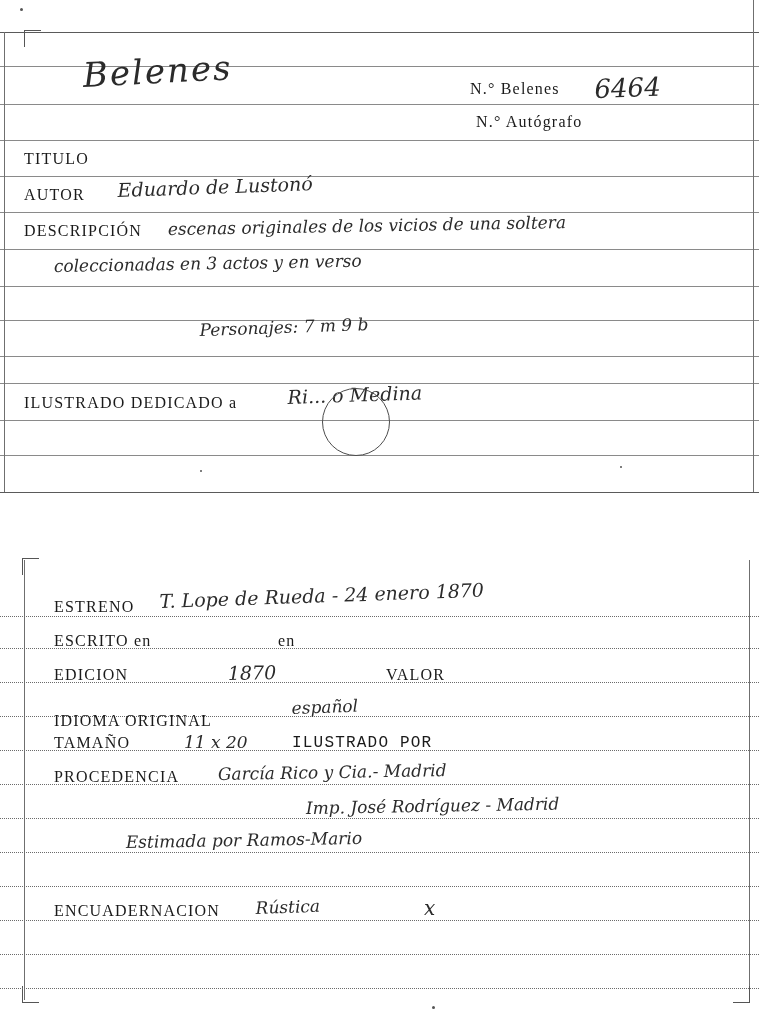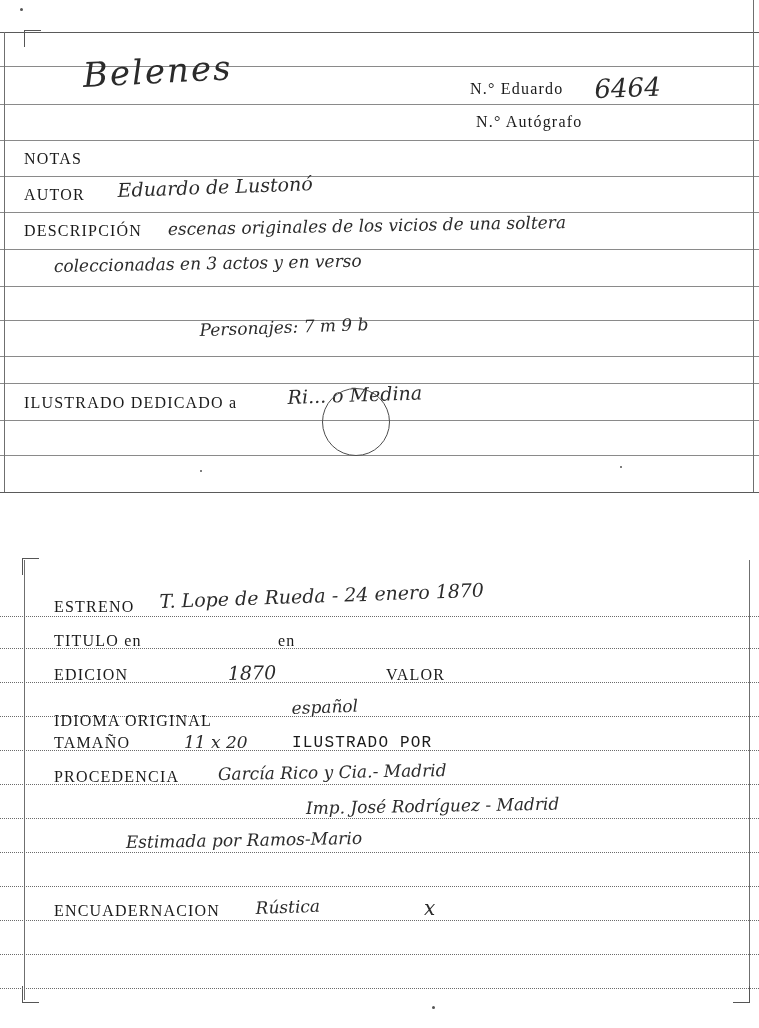--- a/index.html
+++ b/index.html
@@ -125,27 +125,27 @@
   <div class="rule thin" style="top:420px;"></div>
   <div class="rule thin" style="top:455px;"></div>
   <div class="rule" style="top:492px;"></div>
 
   <div class="vline" style="left:4px; top:32px; height:460px;"></div>
   <div class="vline" style="left:753px; top:0px; height:492px;"></div>
   <div class="corner tl" style="left:24px; top:30px;"></div>
 
   <div class="hand big" style="left:84px; top:55px; transform: rotate(-3deg);">Belenes</div>
 
-  <div class="label" style="left:470px; top:80px;">N.° Eduardo</div>
+  <div class="label" style="left:470px; top:80px;">N.° Belenes</div>
   <div class="hand med" style="left:595px; top:74px; font-size:26px; transform: rotate(-2deg);">6464</div>
 
   <div class="label" style="left:476px; top:113px;">N.° Autógrafo</div>
   <div class="hand med" style="left:620px; top:110px;"></div>
 
-  <div class="label" style="left:24px; top:150px;">NOTAS</div>
+  <div class="label" style="left:24px; top:150px;">TITULO</div>
   <div class="hand med" style="left:130px; top:148px;"></div>
 
   <div class="label" style="left:24px; top:186px;">AUTOR</div>
   <div class="hand med" style="left:118px; top:179px; transform: rotate(-2deg);">Eduardo de Lustonó</div>
 
   <div class="label" style="left:24px; top:222px;">DESCRIPCIÓN</div>
   <div class="hand small" style="left:168px; top:219px; transform: rotate(-1deg);">escenas originales de los vicios de una soltera</div>
   <div class="hand small" style="left:54px; top:256px; transform: rotate(-1deg);">coleccionadas en 3 actos y en verso</div>
 
   <div class="hand small" style="left:200px; top:320px; transform: rotate(-2deg);">Personajes: 7 m 9 b</div>
@@ -199,21 +199,21 @@
   <div class="rule dotted" style="top:298px;"></div>
   <div class="rule dotted" style="top:332px;"></div>
   <div class="rule dotted" style="top:366px;"></div>
   <div class="rule dotted" style="top:400px;"></div>
   <div class="rule dotted" style="top:434px;"></div>
   <div class="rule dotted" style="top:468px;"></div>
 
   <div class="label" style="left:54px; top:78px;">ESTRENO</div>
   <div class="hand med" style="left:160px; top:70px; transform: rotate(-2deg);">T. Lope de Rueda - 24 enero 1870</div>
 
-  <div class="label" style="left:54px; top:112px;">TITULO en</div>
+  <div class="label" style="left:54px; top:112px;">ESCRITO en</div>
   <div class="label" style="left:278px; top:112px;">en</div>
 
   <div class="label" style="left:54px; top:146px;">EDICION</div>
   <div class="hand med" style="left:228px; top:142px; transform: rotate(-1deg);">1870</div>
   <div class="label" style="left:386px; top:146px;">VALOR</div>
 
   <div class="label" style="left:54px; top:192px;">IDIOMA ORIGINAL</div>
   <div class="hand small" style="left:292px; top:178px; transform: rotate(-2deg);">español</div>
 
   <div class="label" style="left:54px; top:214px;text-align:center;">TAMAÑO</div>

